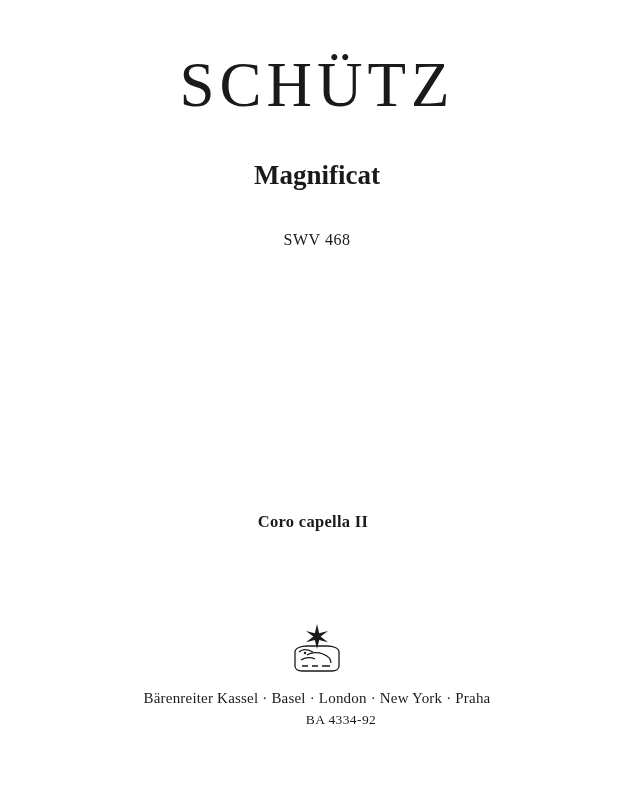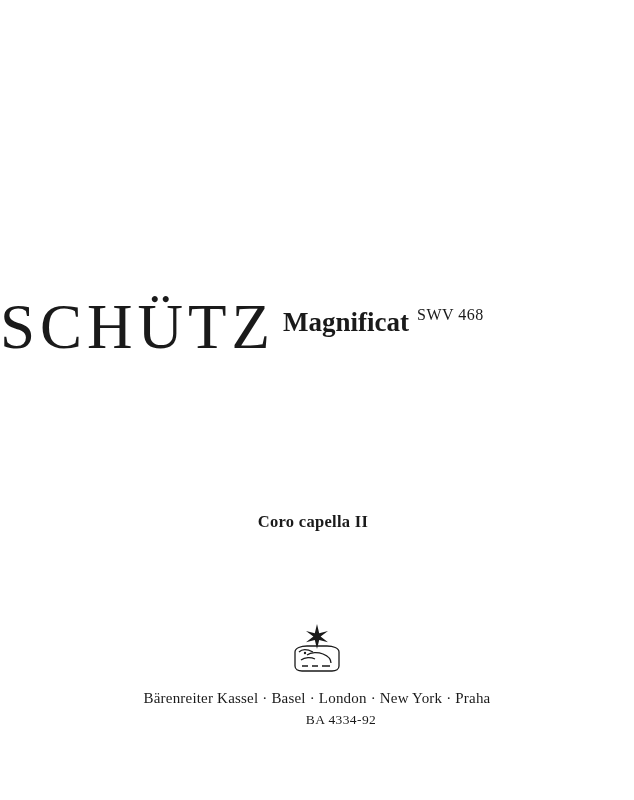--- a/index.html
+++ b/index.html
@@ -14,39 +14,39 @@
     color: #1a1a1a;
     position: relative;
     overflow: hidden;
   }
   .page {
     width: 634px;
     height: 602px;
     box-sizing: border-box;
     position: relative;
     display: flex;
+    flex-direction: column;
     align-items: center;
-    gap: 8px;
   }
   .composer {
     margin-top: 52px;
     font-size: 63px;
     letter-spacing: 5px;
     font-weight: 400;
     line-height: 1.05;
     text-align: center;
   }
   .work-title {
     margin-top: 42px;
     font-size: 27px;
     font-weight: 700;
     text-align: center;
   }
   .catalog {
-    margin-top: 28px;
+    margin-top: 40px;
     font-size: 16px;
     letter-spacing: 0.5px;
   }
   .part-name {
     position: absolute;
     top: 512px;
     left: 0;
     right: 8px;
     text-align: center;
     font-size: 16.5px;

